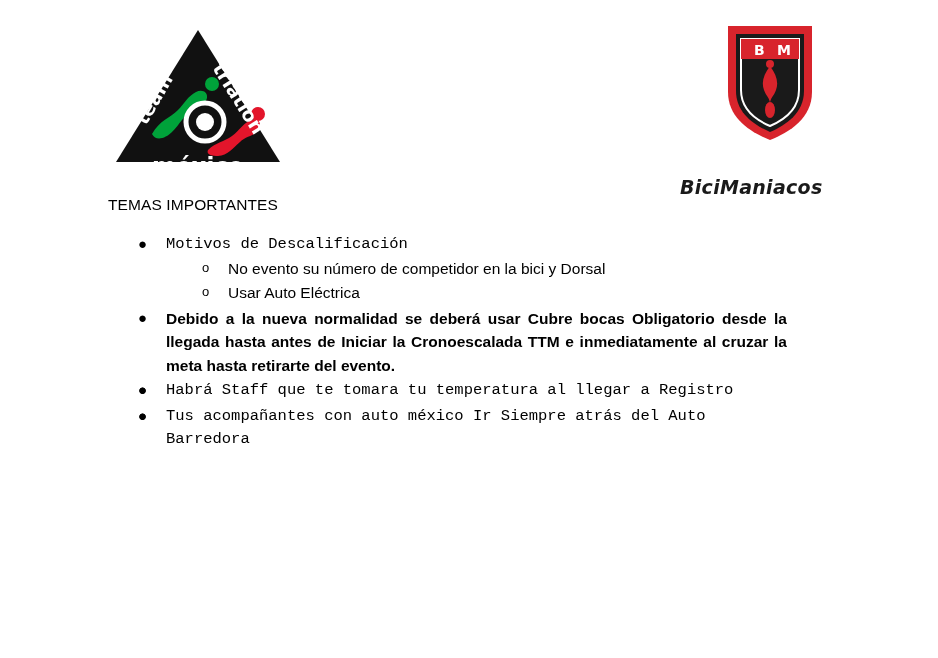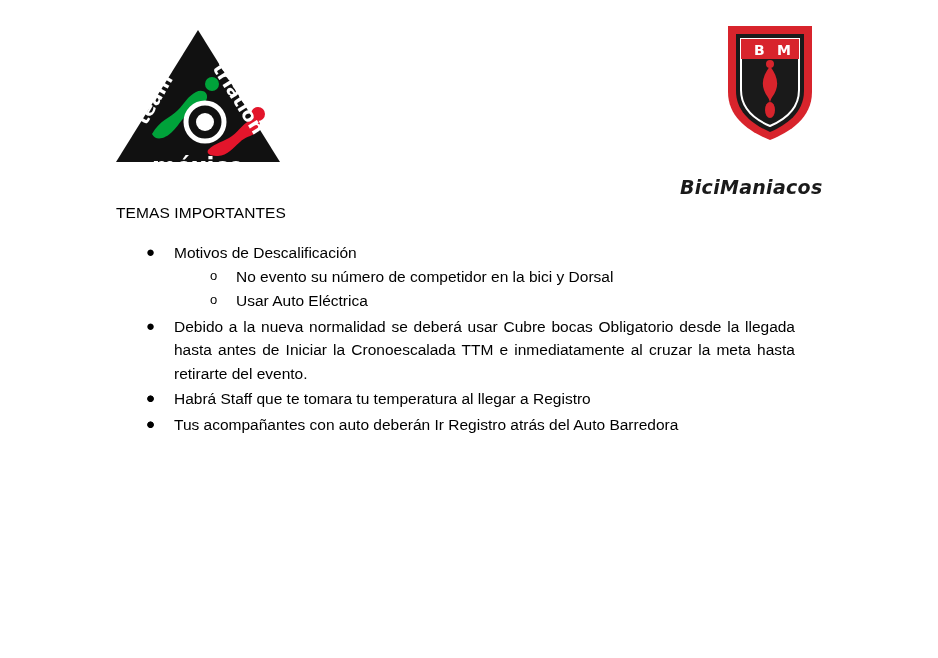--- a/index.html
+++ b/index.html
@@ -38,24 +38,23 @@
     position: absolute;
     left: 680px;
     top: 18px;
     width: 180px;
     height: 156px;
   }
 
   
   .content {
     position: absolute;
-    left: 8px;
+    left: 0;
     top: 196px;
     width: 895px;
-    margin-top: 8px;
   }
   .section-title {
     margin: 0 0 18px 108px;
     font-size: 15.5px;
     line-height: 1.2;
     letter-spacing: .1px;
   }
 
   ul.level1 {
     list-style: none;
@@ -73,23 +72,25 @@
     position: absolute;
     left: 138px;
     top: 0;
     font-size: 15px;
     line-height: 1.52;
   }
   li.justify > .txt {
     display: block;
     text-align: justify;
     text-justify: inter-word;
+    font-weight: bold;
   }
   li.plain > .txt {
     display: block;
+    font-family: Liberation Mono, monospace;
   }
 
   ul.level2 {
     list-style: none;
     margin: 1px 0 2px 0;
     padding: 0;
   }
   ul.level2 > li {
     position: relative;
     padding-left: 62px;
@@ -211,19 +212,19 @@
         <span class="bullet">●</span>
         <span class="txt">Habrá Staff que te tomara tu temperatura al llegar a Registro</span>
       </li>
 
       <li class="plain">
         <span class="bullet">●</span>
       </li>
 
       <li class="plain">
         <span class="bullet">●</span>
-        <span class="txt">Tus acompañantes con auto deberán Ir Registro atrás del Auto Barredora</span>
+        <span class="txt">Tus acompañantes con auto méxico Ir Siempre atrás del Auto Barredora</span>
       </li>
 
     </ul>
   </div>
 
 </div>
 
 </body></html>

